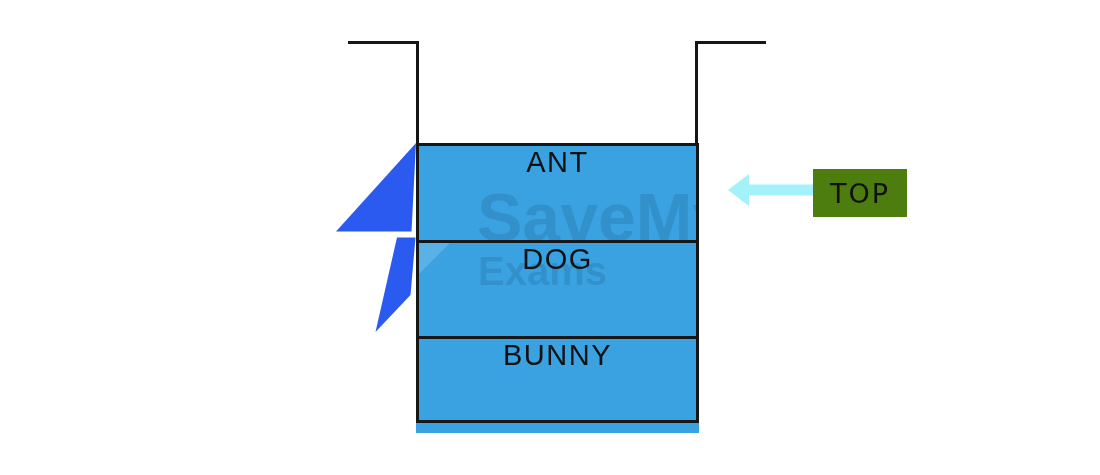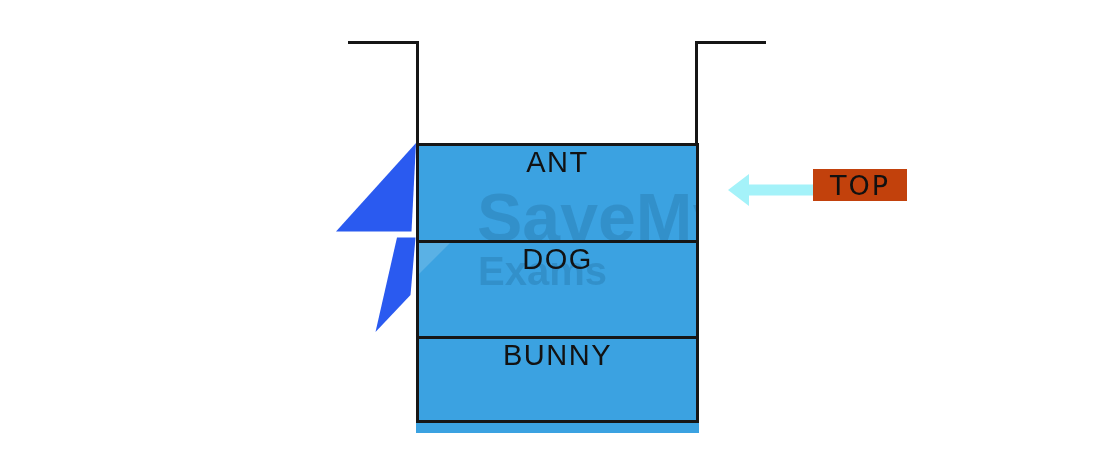--- a/index.html
+++ b/index.html
@@ -48,22 +48,22 @@
     letter-spacing:1.5px;
     color:#121212;
   }
   
   .overlay{
     position:absolute;left:0;top:0;z-index:4;pointer-events:none;
   }
   
   .top-box{
     position:absolute;
-    left:813px;top:169px;width:94px;height:32px;
-    background:#c2410c;
+    left:813px;top:169px;width:94px;height:48px;
+    background:#4d7c0f;
     display:flex;align-items:center;justify-content:center;
     z-index:5;
   }
   .top-label{
     font-family:"DejaVu Sans", sans-serif;
     font-size:27px;
     letter-spacing:2px;
     color:#111111;
   }
 </style>

